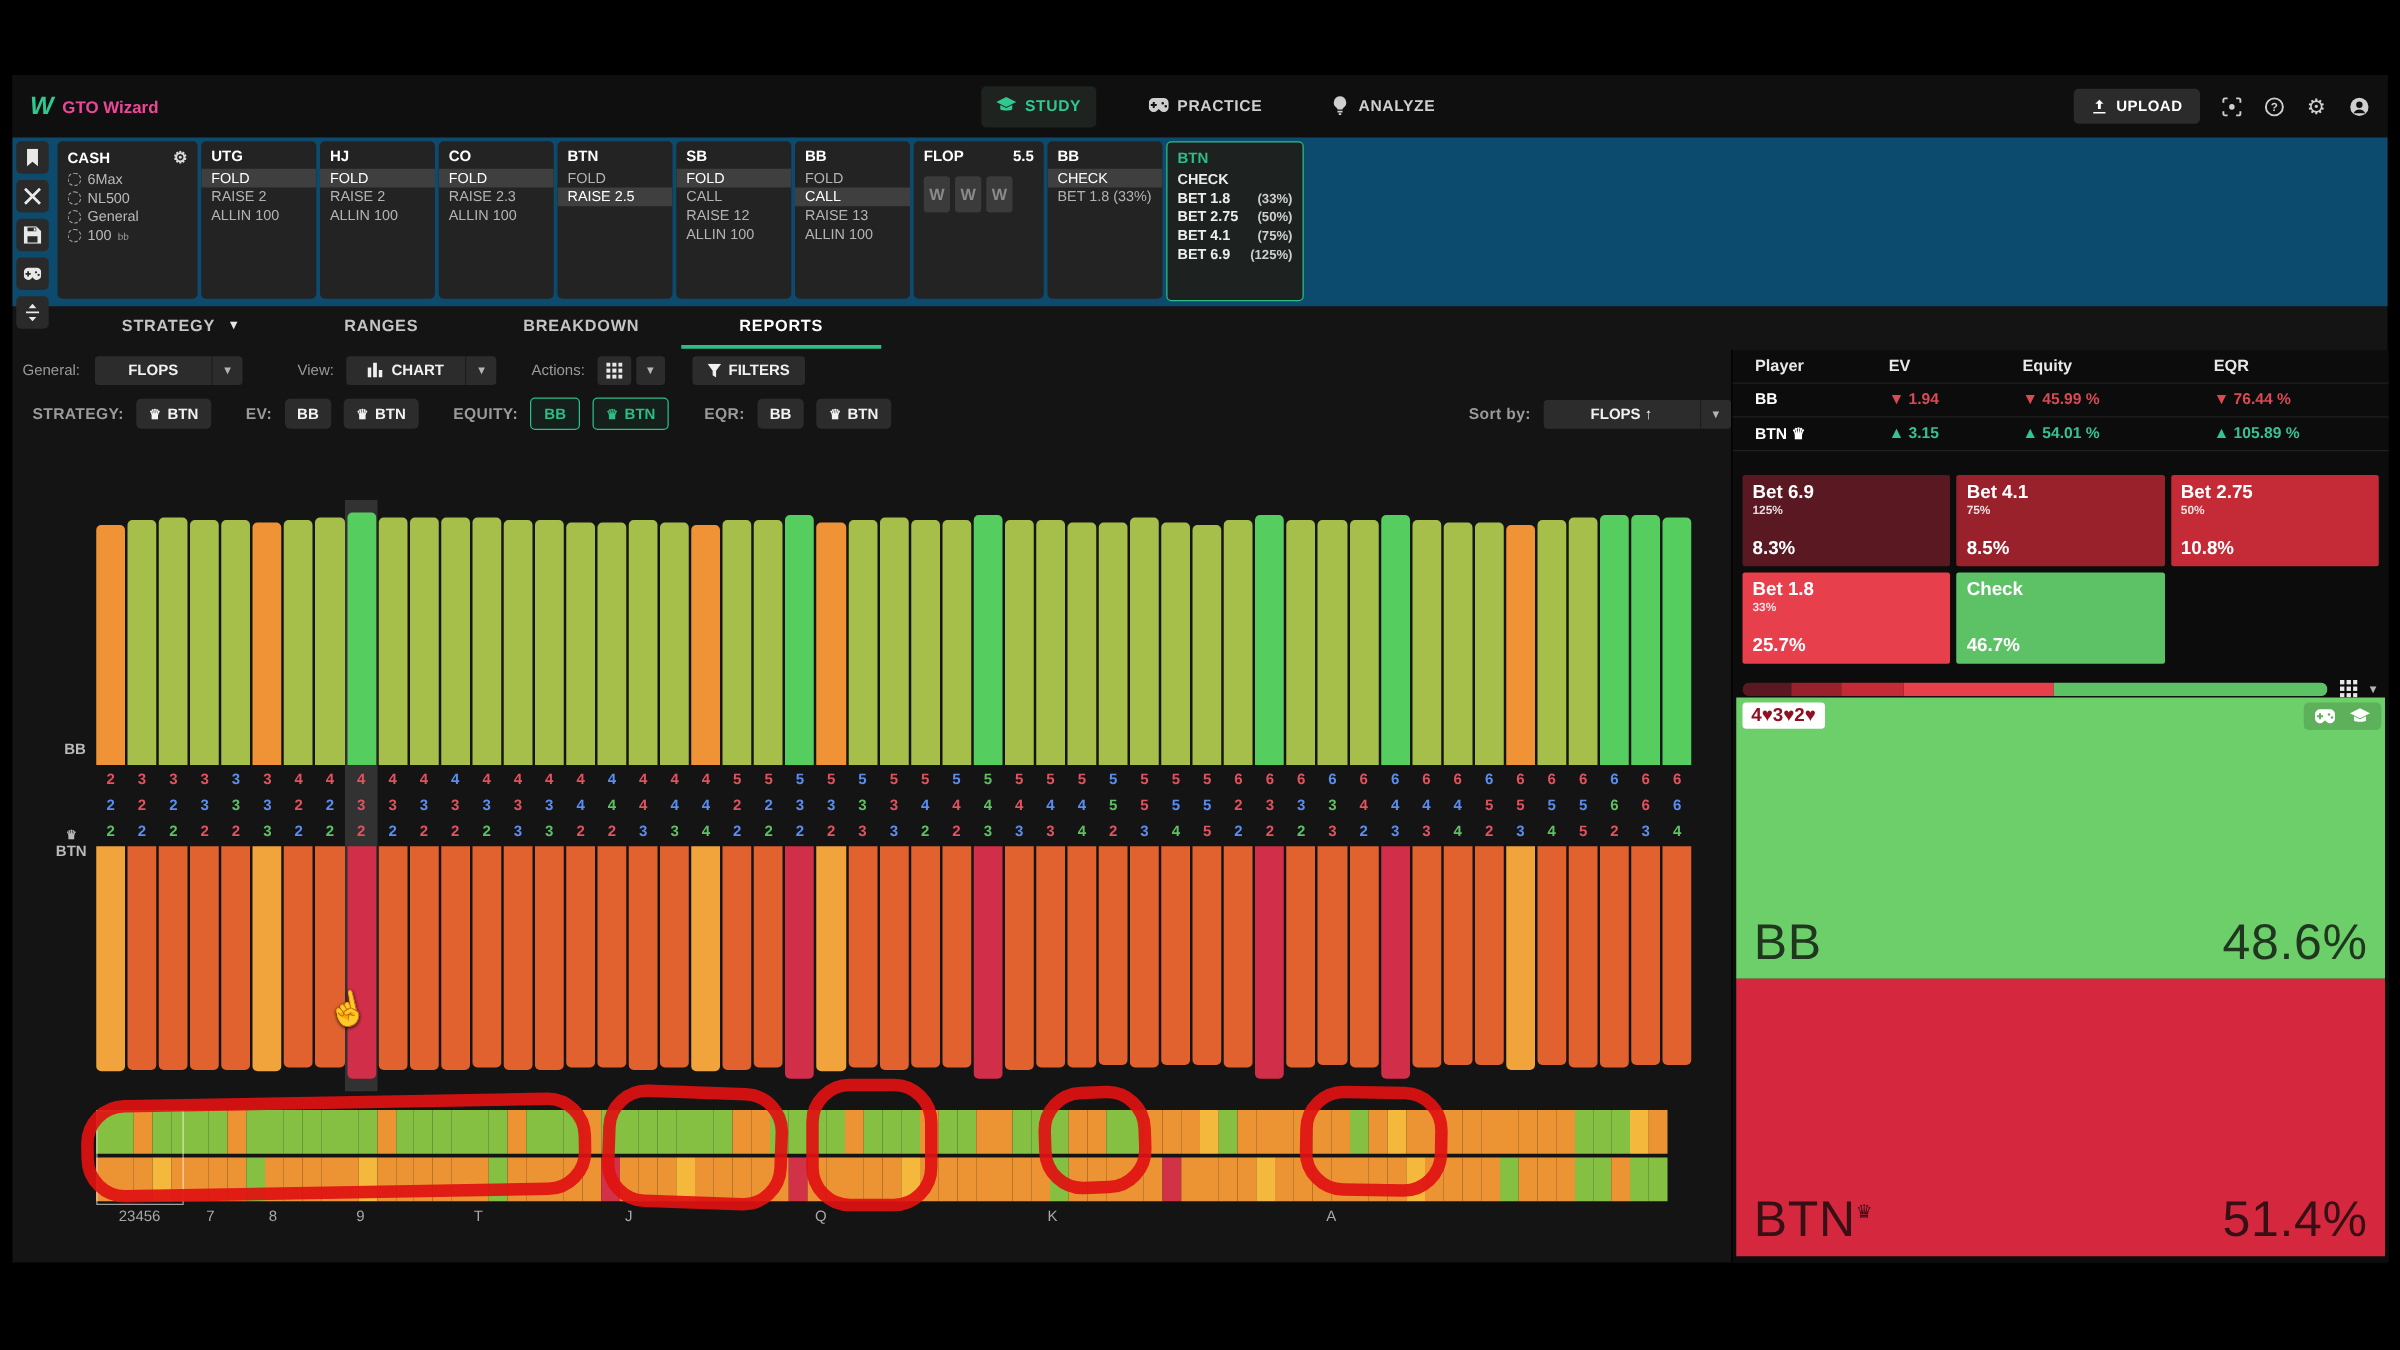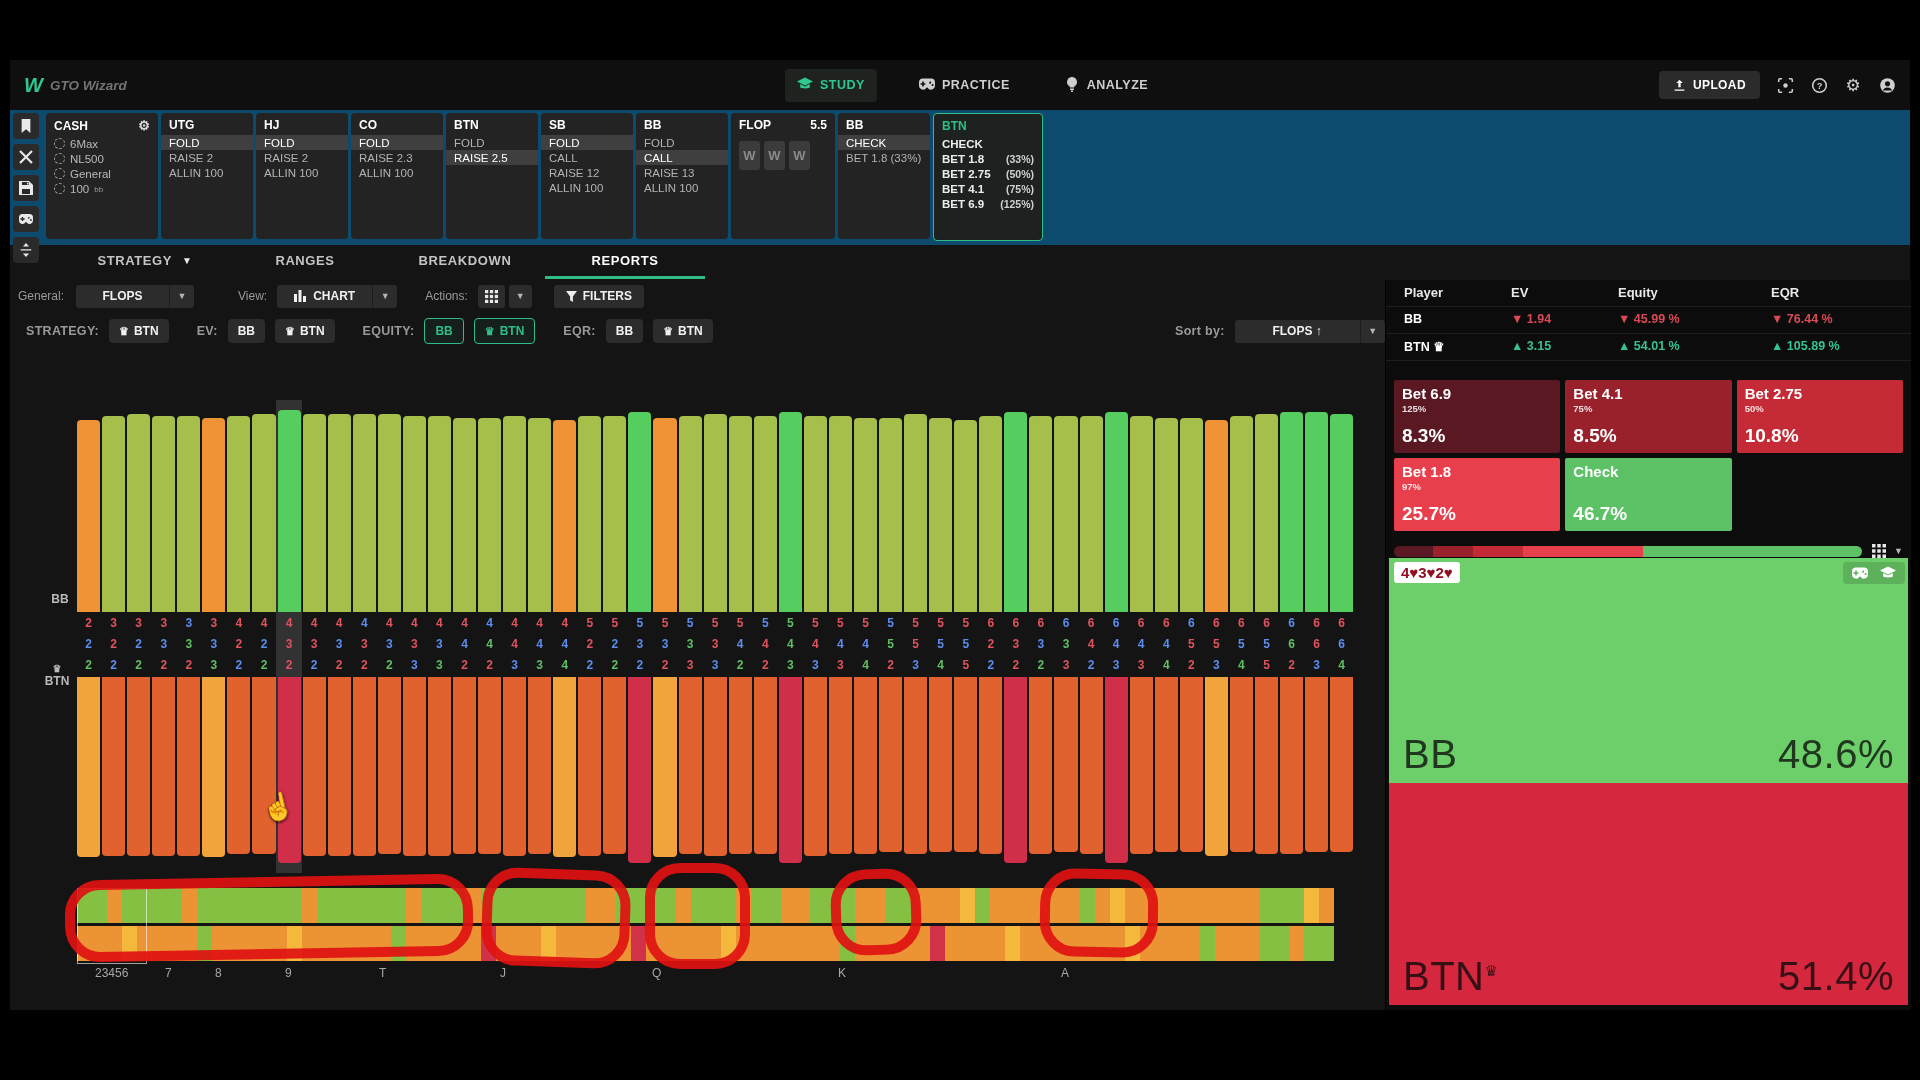--- a/index.html
+++ b/index.html
@@ -3,21 +3,21 @@
 <meta charset="utf-8">
 <style>
   html,body{margin:0;padding:0;background:#000;width:1920px;height:1080px;overflow:hidden;
     font-family:"Liberation Sans",sans-serif;-webkit-font-smoothing:antialiased;}
   #app{position:absolute;left:10px;top:60px;width:1900px;height:950px;background:#141414;}
 
   
   #nav{position:absolute;left:0;top:0;width:100%;height:50px;background:#0f0f0f;display:flex;align-items:center;}
   #brand{display:flex;align-items:center;gap:8px;margin-left:14px;}
   #brand .w{font-size:20px;font-weight:bold;color:#2fc98f;font-style:italic;letter-spacing:-1px;}
-  #brand .t{font-size:13.5px;font-weight:bold;color:#737373;font-style:italic;}
+  #brand .t{font-size:13.5px;font-weight:bold;color:#ec4899;}
   #nav-menu{position:absolute;left:775px;display:flex;gap:30px;align-items:center;}
   .nav-item{display:flex;align-items:center;gap:7px;color:#cfcfcf;font-size:12.5px;font-weight:bold;
     letter-spacing:.5px;padding:7px 12px;border-radius:4px;cursor:pointer;}
   .nav-item.active{color:#2fc98f;background:#1e2320;}
   .nav-item svg{width:16px;height:16px;fill:currentColor;}
   #nav-right{position:absolute;right:14px;display:flex;align-items:center;gap:16px;}
   #upload-btn{display:flex;align-items:center;gap:7px;background:#2b2b2b;border-radius:4px;
     padding:7px 14px;color:#fff;font-size:12px;font-weight:bold;letter-spacing:.4px;cursor:pointer;}
   #upload-btn svg{width:13px;height:13px;fill:#fff;}
   .nav-ico{width:18px;height:18px;color:#cfcfcf;cursor:pointer;display:flex;align-items:center;justify-content:center;}
@@ -102,21 +102,21 @@
   #rp{position:absolute;left:1375px;top:220px;width:525px;height:730px;background:#0c0c0c;border-left:1px solid #000;}
   .tr{position:relative;height:26px;border-bottom:1px solid #1f1f1f;}
   .tr span{position:absolute;top:5px;font-size:12.5px;font-weight:bold;}
   #tbl-head .tr span{color:#e8e8e8;font-size:13px;text-align:right;}
   .c0{left:18px;color:#fff;} .c1{left:125px;} .c2{left:232px;} .c3{left:385px;}
   #bets{position:absolute;left:8px;top:100px;width:509px;display:grid;grid-template-columns:1fr 1fr 1fr;
     grid-auto-rows:73px;gap:5px;}
   .bet{border-radius:2px;padding:5px 8px;position:relative;cursor:pointer;}
   .bet .bl{font-size:15px;font-weight:bold;color:#fff;}
   .bet .bs{font-size:9.5px;font-weight:bold;color:rgba(255,255,255,.85);margin-top:1px;}
-  .bet .bf{position:absolute;left:8px;bottom:6px;font-size:19px;font-weight:bold;color:#fff;}
+  .bet .bf{position:absolute;left:8px;bottom:6px;font-size:15px;font-weight:bold;color:#fff;}
   #prog-row{position:absolute;left:8px;top:263px;width:509px;height:16px;display:flex;align-items:center;}
   #prog{flex:1;height:11px;border-radius:6px;overflow:hidden;display:flex;}
   #prog div{height:100%;}
   #prog-icons{display:flex;align-items:center;gap:8px;margin-left:10px;color:#e8e8e8;}
   #prog-icons svg{width:14px;height:14px;fill:#e8e8e8;}
   #prog-icons .caret{font-size:9px;color:#b5b5b5;}
   .block{position:absolute;left:3px;width:519px;display:flex;align-items:flex-end;justify-content:space-between;
     padding:0 14px 6px;box-sizing:border-box;}
   .block .bn,.block .bv{font-size:40px;color:rgba(10,10,10,.78);letter-spacing:.5px;}
   .block .bn .crown{font-size:15px;vertical-align:super;}
@@ -1049,21 +1049,21 @@
           <div class="bs">75%</div>
           <div class="bf">8.5%</div>
         </div>
         <div class="bet" style="background: rgb(197, 43, 54);">
           <div class="bl">Bet 2.75</div>
           <div class="bs">50%</div>
           <div class="bf">10.8%</div>
         </div>
         <div class="bet" style="background: rgb(232, 63, 77);">
           <div class="bl">Bet 1.8</div>
-          <div class="bs">97%</div>
+          <div class="bs">33%</div>
           <div class="bf">25.7%</div>
         </div>
         <div class="bet" style="background: rgb(93, 193, 102);">
           <div class="bl">Check</div>
           <div class="bs"></div>
           <div class="bf">46.7%</div>
         </div>
       </div>
     <div id="prog-row">
       <div id="prog">

